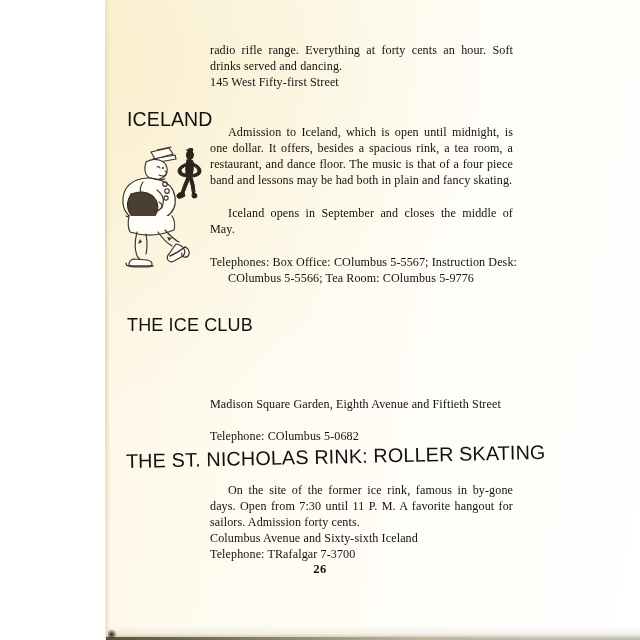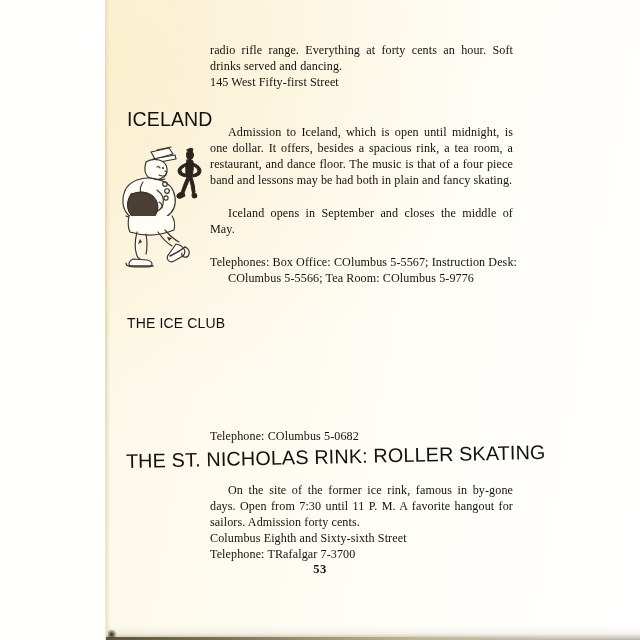--- a/index.html
+++ b/index.html
@@ -77,21 +77,21 @@
 
   .heading{
     position:absolute;
     font-family:"Liberation Sans", sans-serif;
     font-weight:400;
     color:#131110;
     white-space:nowrap;
     letter-spacing:.15px;
   }
   #h-iceland{left:127px;top:108px;font-size:19.5px;}
-  #h-iceclub{left:127px;top:315px;font-size:14px;}
+  #h-iceclub{left:127px;top:315px;font-size:18px;}
   #h-stnick{
     left:126px;top:450px;font-size:19.8px;
     transform:rotate(-1.25deg);transform-origin:left center;
   }
 
   .pageno{
     position:absolute;left:0;top:562px;width:640px;
     text-align:center;font-size:12.6px;font-weight:700;
     color:#16130f;letter-spacing:.4px;
   }
@@ -187,27 +187,28 @@
         </g>
       </svg>
     </div>
 
     <div class="para first-indent" style="top:124px;">Admission to Iceland, which is open until midnight, is one dollar. It offers, besides a spacious rink, a tea room, a restaurant, and dance floor. The music is that of a four piece band and lessons may be had both in plain and fancy skating.</div>
     <div class="para first-indent" style="top:205px;">Iceland opens in September and closes the middle of May.</div>
     <div class="addr hang" style="top:254px;">Telephones: Box Office: COlumbus 5-5567; Instruction Desk: COlumbus 5-5566; Tea Room: COlumbus 5-9776</div>
 
     <div class="heading" id="h-iceclub">THE ICE CLUB</div>
 
+    <div class="addr hang" style="top:396px;">Madison Square Garden, Eighth Avenue and Fiftieth Street</div>
     <div class="addr" style="top:428px;font-family:Liberation Serif, serif;">Telephone: COlumbus 5-0682</div>
 
     <div class="heading" id="h-stnick">THE ST. NICHOLAS RINK: ROLLER SKATING</div>
 
     <div class="para first-indent" style="top:482px;">On the site of the former ice rink, famous in by-gone days. Open from 7:30 until 11 P. M. A favorite hangout for sailors. Admission forty cents.</div>
-    <div class="addr" style="top:530px;">Columbus Eighth and Sixty-sixth Street</div>
+    <div class="addr" style="top:530px;">Columbus Avenue and Sixty-sixth Iceland</div>
     <div class="addr" style="top:546px;">Telephone: TRafalgar 7-3700</div>
 
-    <div class="pageno">53</div>
+    <div class="pageno">26</div>
   </div>
 
   <div class="paper-bottom"></div>
   <div class="paper-bottom-line"></div>
   <div class="corner-speck"></div>
 </div>
 
 </body></html>

